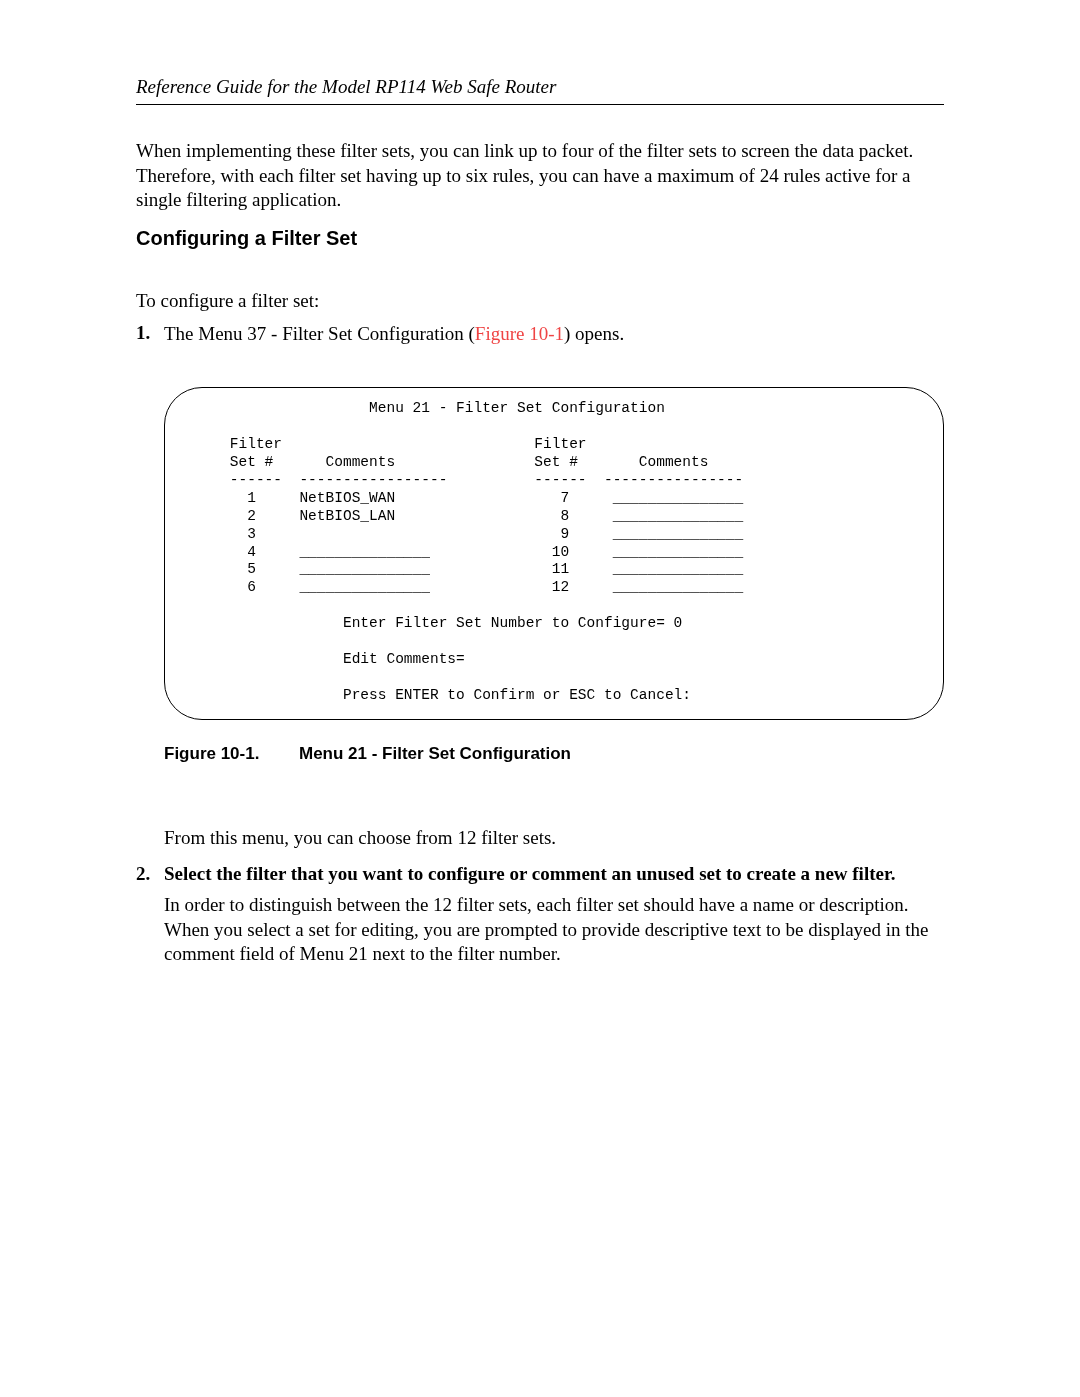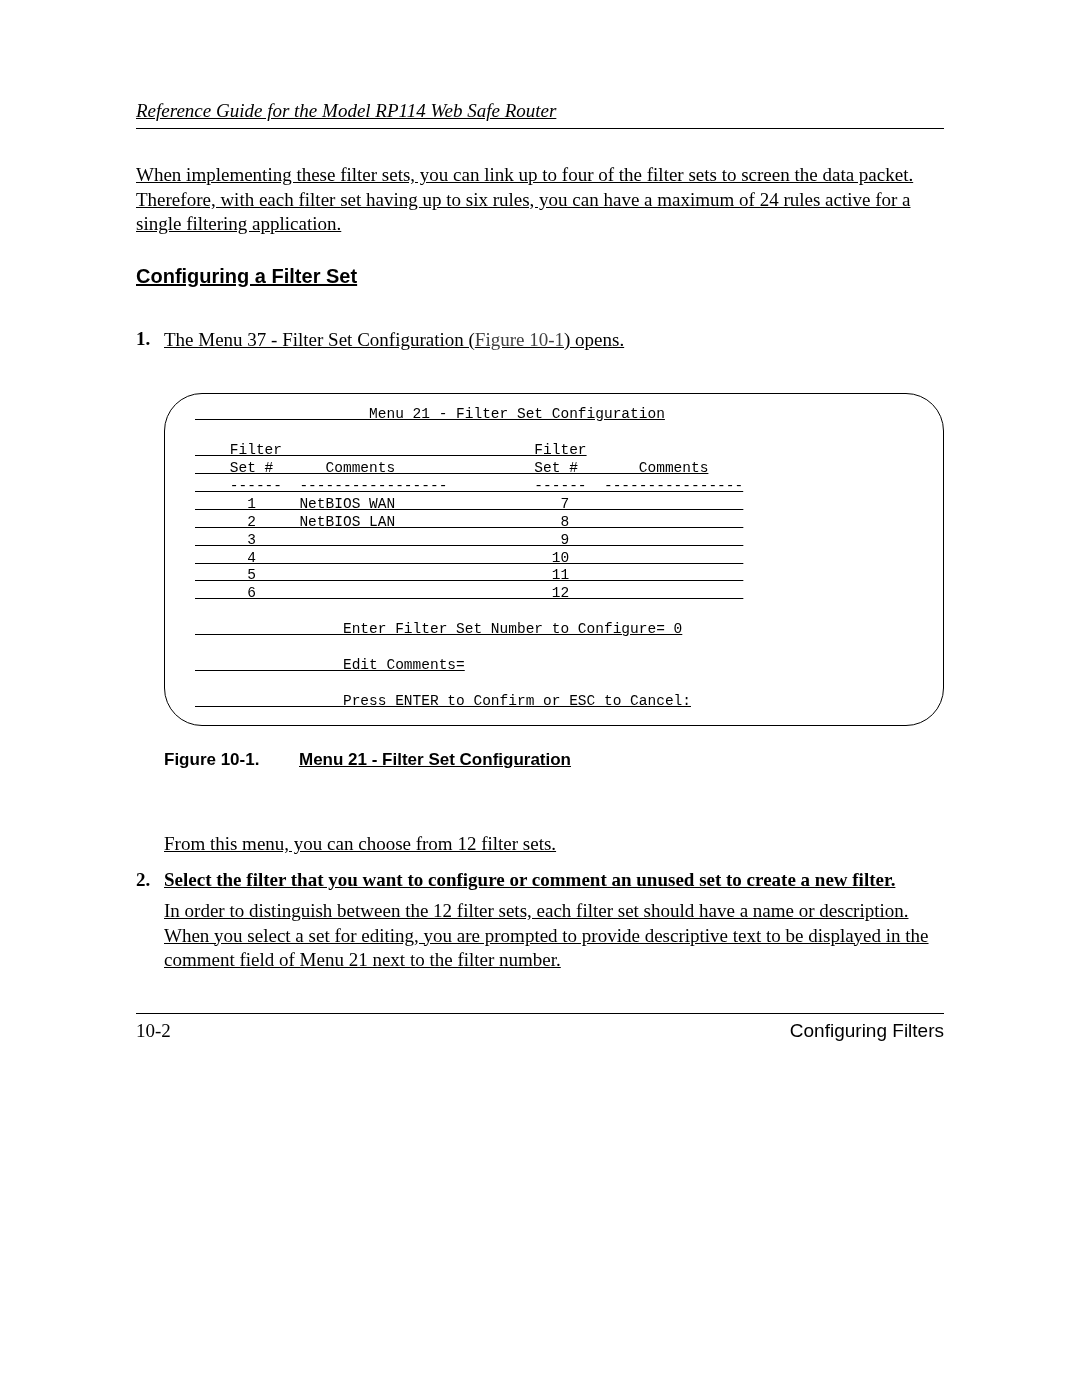--- a/index.html
+++ b/index.html
@@ -8,33 +8,32 @@
     background: #ffffff;
     font-family: "Times New Roman", Times, serif;
     font-size: 19px;
     color: #000000;
   }
   .page {
     width: 1080px;
     height: 1130px;
     position: relative;
     box-sizing: border-box;
-    padding: 100px 136px 0 136px;
-    text-decoration: underline;
+    padding: 76px 136px 0 136px;
   }
   .running-header {
     font-style: italic;
     font-size: 19px;
     padding-bottom: 6px;
     border-bottom: 1.5px solid #000;
     margin-bottom: 34px;
   }
   .body-text {
     line-height: 1.3;
-    margin-bottom: 28px;
+    margin-bottom: 14px;
   }
   h2.section {
     font-family: Arial, Helvetica, sans-serif;
     font-weight: bold;
     font-size: 20px;
     margin: 8px 0 40px 0;
   }
   .intro {
     margin-bottom: 10px;
   }
@@ -60,21 +59,21 @@
   ol.steps > li .step-title {
     font-weight: bold;
     margin-bottom: 8px;
   }
   ol.steps > li .step-body {
     font-weight: normal;
     margin-bottom: 12px;
     line-height: 1.3;
   }
   .fig-link {
-    color: #404040;
+    color: #ef4444;
   }
   .terminal {
     border: 1.5px solid #000;
     border-radius: 38px;
     font-family: "Courier New", Courier, monospace;
     font-size: 14.5px;
     white-space: pre;
     padding: 12px 30px 14px 30px;
     margin: 40px 0 24px 0;
     line-height: 1.24;
@@ -105,20 +104,21 @@
 <body>
 
 <div class="page">
 
   <div class="running-header">Reference Guide for the Model RP114 Web Safe Router</div>
 
   <p class="body-text">When implementing these filter sets, you can link up to four of the filter sets to screen the data packet. Therefore, with each filter set having up to six rules, you can have a maximum of 24 rules active for a single filtering application.</p>
 
   <h2 class="section">Configuring a Filter Set</h2>
 
+  <p class="intro">To configure a filter set:</p>
 
   <ol class="steps">
     <li>
       <div class="step-body">
         <span>The Menu 37 - Filter Set Configuration (</span><span class="fig-link">Figure 10-1</span><span>) opens.</span>
       </div>
 
       <div class="terminal">                    Menu 21 - Filter Set Configuration
 
     Filter                             Filter
@@ -143,18 +143,14 @@
 
       <div class="step-body">From this menu, you can choose from 12 filter sets.</div>
     </li>
 
     <li>
       <div class="step-title">Select the filter that you want to configure or comment an unused set to create a new filter.</div>
       <div class="step-body">In order to distinguish between the 12 filter sets, each filter set should have a name or description. When you select a set for editing, you are prompted to provide descriptive text to be displayed in the comment field of Menu 21 next to the filter number.</div>
     </li>
   </ol>
 
-  <div class="footer">
-    <span class="pn">10-2</span>
-    <span>Configuring Filters</span>
-  </div>
 
 </div>
 
 </body></html>

